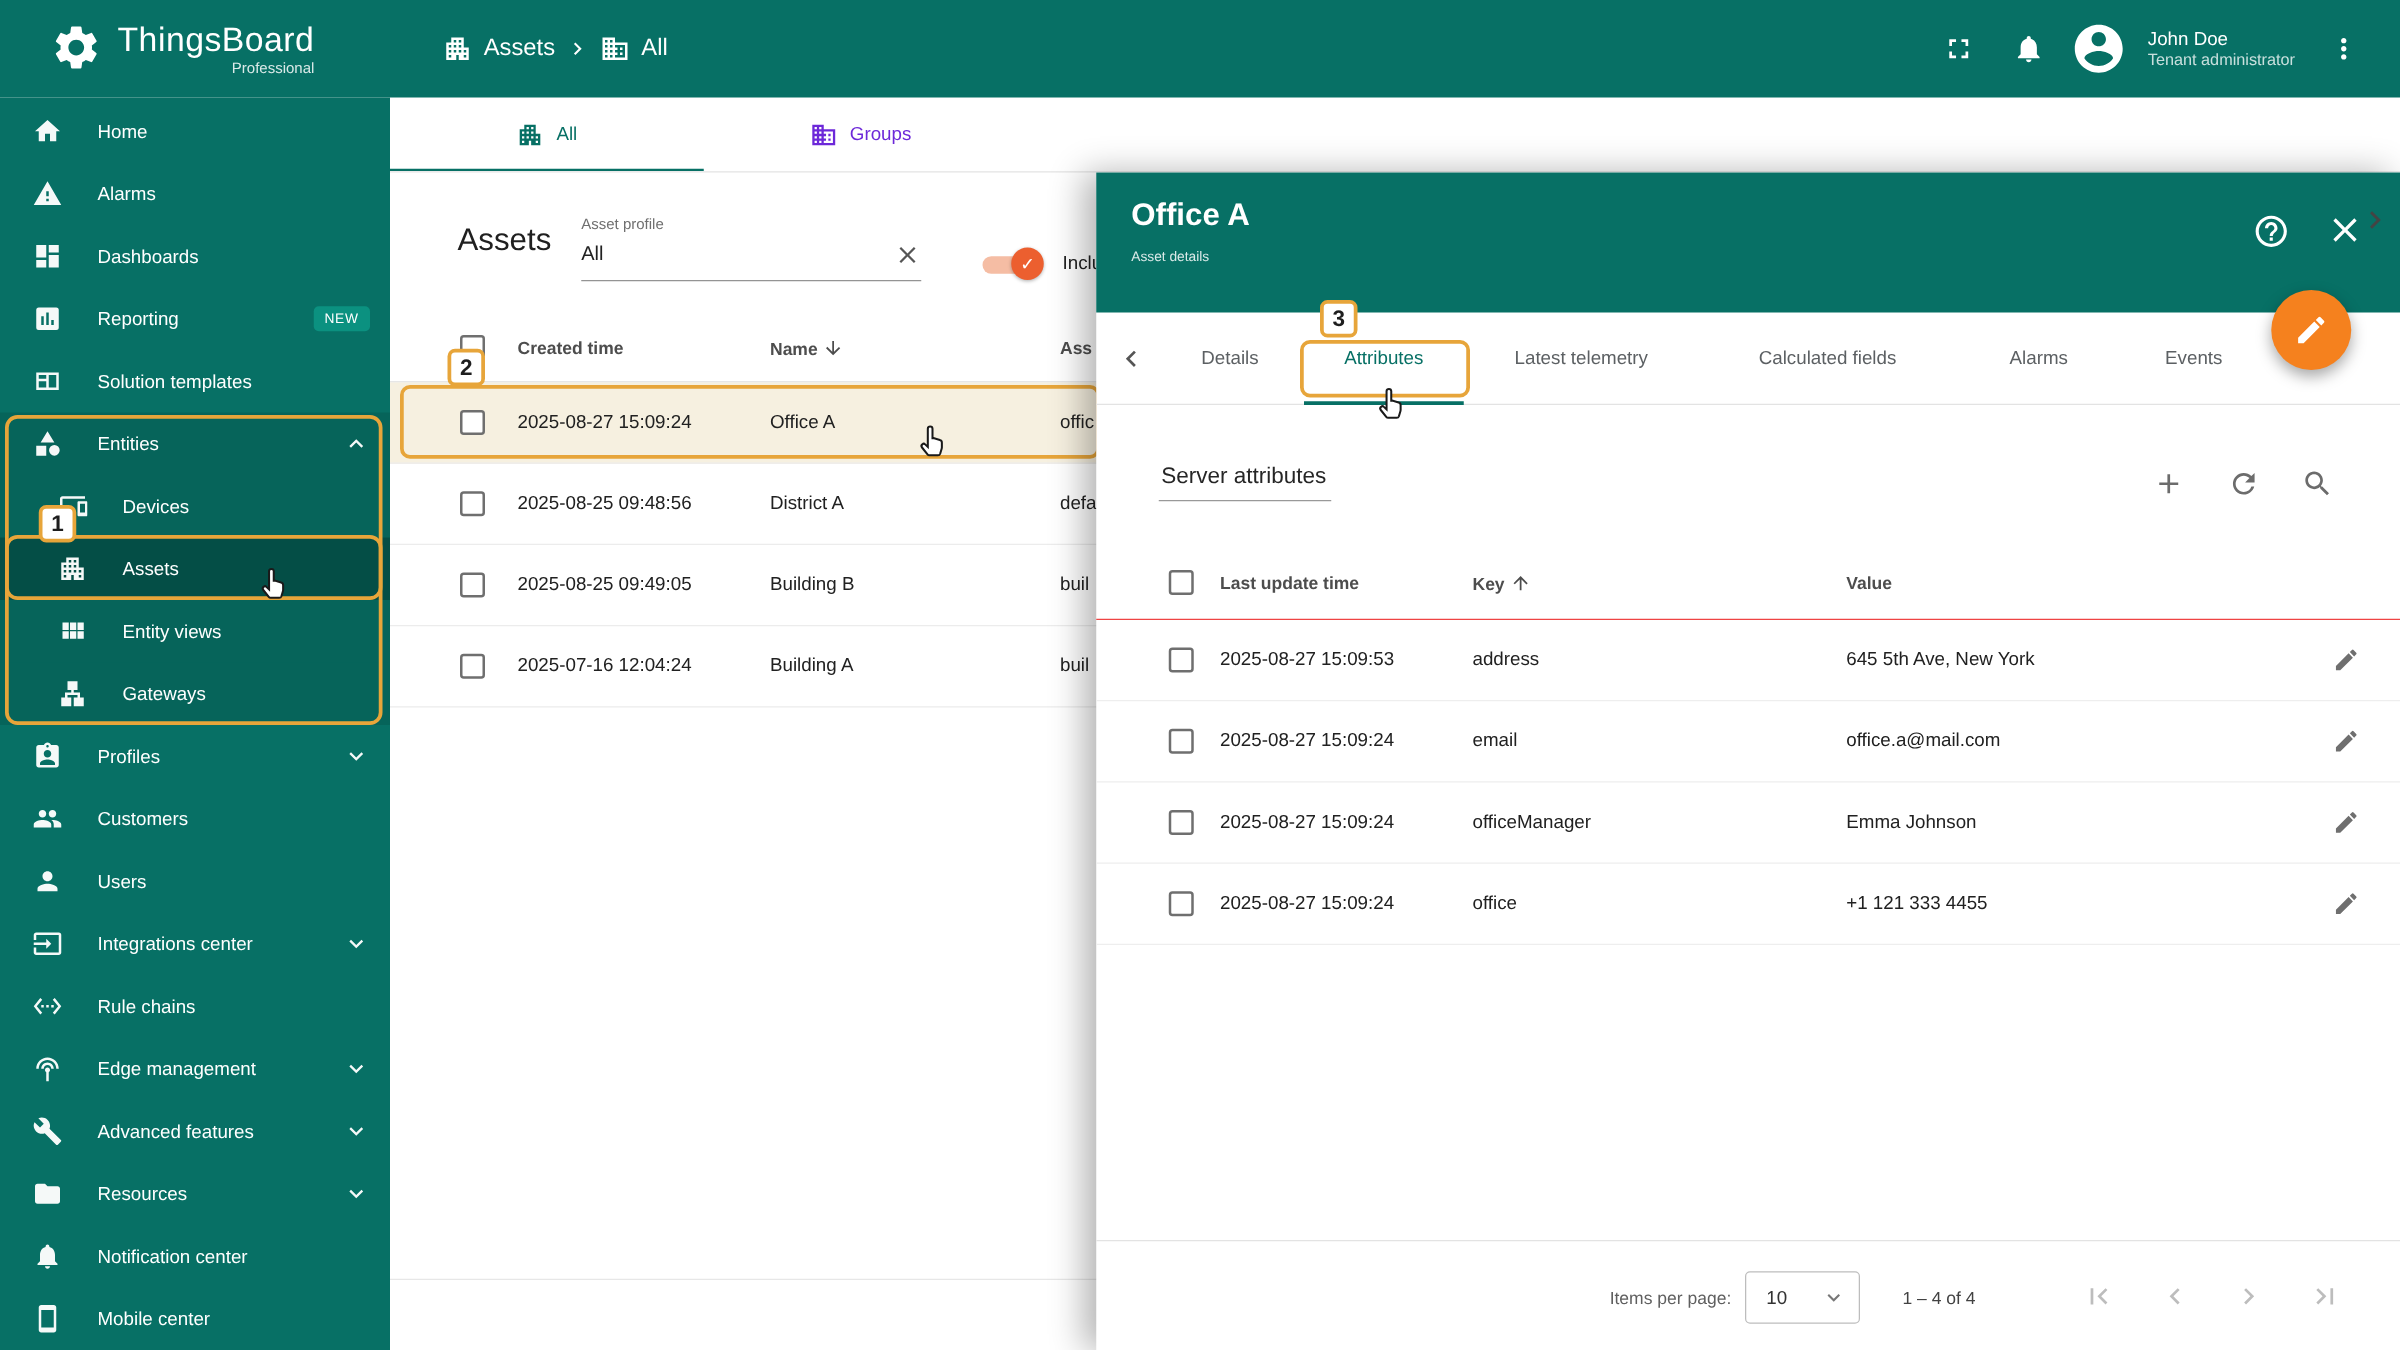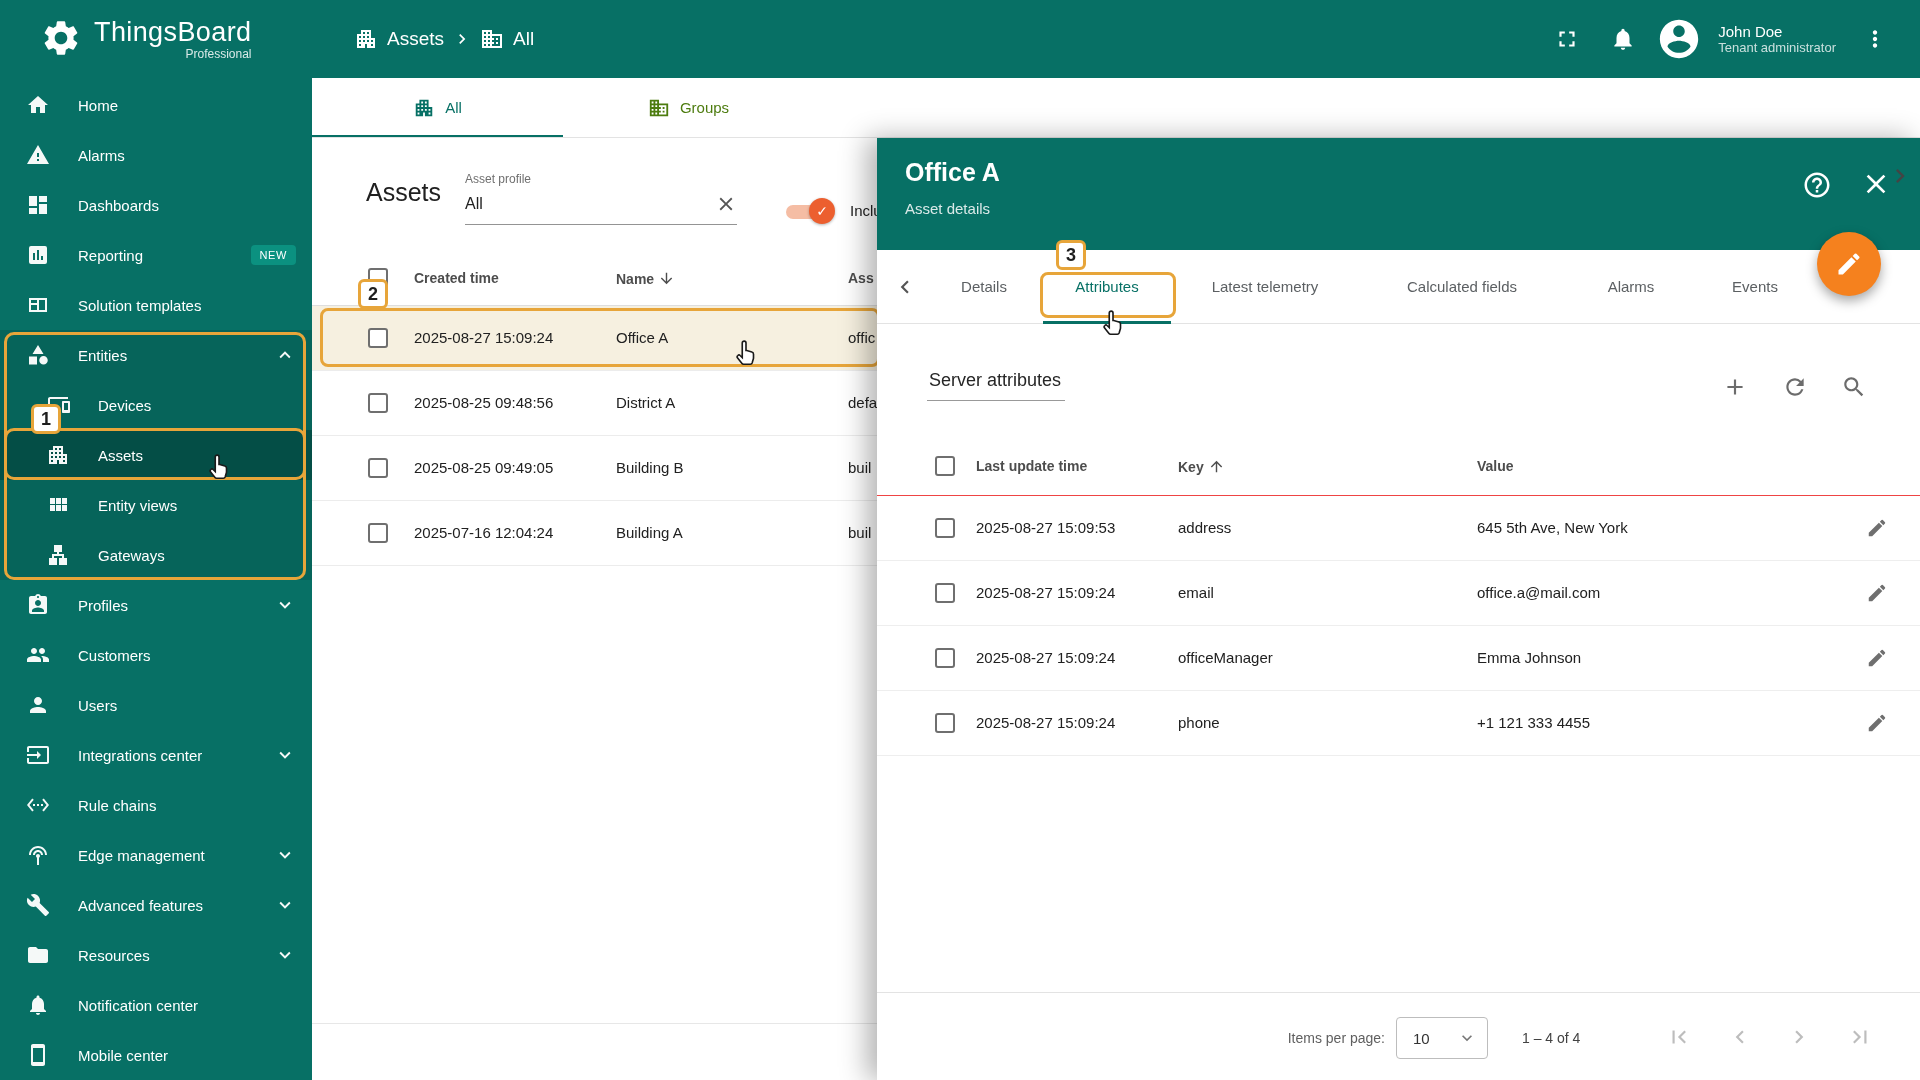--- a/index.html
+++ b/index.html
@@ -34,21 +34,21 @@
   .sn-chevron{margin-left:auto;opacity:.9;width:22px!important;height:22px!important}
   .sn-badge{margin-left:auto;background:#0b9180;border-radius:4px;font-size:11px;font-weight:normal;
             padding:4px 9px;letter-spacing:.6px}
 
   
   .main{position:absolute;left:312px;top:78px;right:0;bottom:0;background:#fff}
   .main-tabs{height:60px;display:flex;border-bottom:1px solid var(--line)}
   .mtab{width:251px;display:flex;align-items:center;justify-content:center;gap:10px;font-size:15px;cursor:pointer}
   .mtab .ic{width:22px;height:22px}
   .mtab.active{color:var(--green);box-shadow:inset 0 -2px 0 var(--green)}
-  .mtab.inactive{color:#4d7c0f}
+  .mtab.inactive{color:#6d28d9}
   .m-title{position:absolute;left:54px;top:100px;font-size:25px;color:#202020}
   .filter{position:absolute;left:153px;top:94px;width:272px}
   .f-label{font-size:12px;color:#6f6f6f}
   .f-row{display:flex;align-items:center;border-bottom:1px solid #949494;padding:7px 0 9px}
   .f-value{flex:1;font-size:16px;color:var(--dark)}
   .f-clear{color:#555;cursor:pointer;width:22px;height:22px}
   .switch{position:absolute;left:474px;top:122px;width:46px;height:22px;cursor:pointer}
   .sw-track{position:absolute;left:0;top:5px;width:46px;height:14px;border-radius:7px;background:var(--track)}
   .sw-knob{position:absolute;right:-3px;top:-2px;width:26px;height:26px;border-radius:50%;background:var(--knob);
            color:#fff;font-size:14px;display:flex;align-items:center;justify-content:center;box-shadow:0 1px 3px rgba(0,0,0,.3)}
@@ -63,21 +63,21 @@
                border-radius:8px;pointer-events:none}
   .td{position:absolute;top:23px;font-size:15px;color:var(--dark);white-space:nowrap}
   .td-cb{top:22px}
   .main-bottom-line{position:absolute;left:0;right:0;top:945px;border-top:1px solid #e7e7e7}
 
   
   .panel{position:absolute;left:877px;top:138px;width:1043px;bottom:0;background:#fff;z-index:46;
          box-shadow:-10px 0 26px rgba(0,0,0,.30)}
   .p-head{position:absolute;left:0;top:0;width:100%;height:112px;background:var(--green);color:#fff}
   .p-title{position:absolute;left:28px;top:20px;font-size:25px;font-weight:bold}
-  .p-sub{position:absolute;left:28px;top:62px;font-size:15px;opacity:.85}
+  .p-sub{position:absolute;left:28px;top:62px;font-size:11px;opacity:.85}
   .p-help{position:absolute;right:88px;top:32px;width:30px;height:30px;color:#fff;cursor:pointer}
   .p-close{position:absolute;right:28px;top:30px;width:32px;height:32px;color:#fff;cursor:pointer}
   .fab{position:absolute;left:940px;top:94px;width:64px;height:64px;border-radius:50%;background:var(--orange);
        color:#fff;display:flex;align-items:center;justify-content:center;box-shadow:0 5px 12px rgba(0,0,0,.35);z-index:6;cursor:pointer}
   .p-tabs{position:absolute;left:0;top:112px;width:100%;height:74px;border-bottom:1px solid var(--line);
           display:flex;align-items:center;color:#5c6063;font-size:15px}
   .p-chev{width:40px;margin-left:8px;display:flex;justify-content:center;color:#555;cursor:pointer}
   .p-chev-right{position:absolute;right:6px;top:24px;color:#444;cursor:pointer}
   .p-tab{height:74px;display:flex;align-items:center;justify-content:center;cursor:pointer}
   .p-tab.active{color:var(--green);box-shadow:inset 0 -3px 0 var(--green)}
@@ -488,21 +488,21 @@
       <span class="td" style="left:99px">2025-08-27 15:09:24</span>
       <span class="td" style="left:301px">officeManager</span>
       <span class="td" style="left:600px">Emma Johnson</span>
       <svg class="ic pencil" viewBox="0 0 24 24">
           <path d="M3 17.25V21h3.75L17.81 9.94l-3.75-3.75L3 17.25zM20.71 7.04c.39-.39.39-1.02 0-1.41l-2.34-2.34a.9959.9959 0 0 0-1.41 0l-1.83 1.83 3.75 3.75 1.83-1.83z"></path>
         </svg>
     </div>
     <div class="a-row">
       <span class="cb td td-cb" style="left:58px"></span>
       <span class="td" style="left:99px">2025-08-27 15:09:24</span>
-      <span class="td" style="left:301px">phone</span>
+      <span class="td" style="left:301px">office</span>
       <span class="td" style="left:600px">+1 121 333 4455</span>
       <svg class="ic pencil" viewBox="0 0 24 24">
           <path d="M3 17.25V21h3.75L17.81 9.94l-3.75-3.75L3 17.25zM20.71 7.04c.39-.39.39-1.02 0-1.41l-2.34-2.34a.9959.9959 0 0 0-1.41 0l-1.83 1.83 3.75 3.75 1.83-1.83z"></path>
         </svg>
     </div>
   </div>
 
   <div class="p-foot">
     <div class="ipp-label">Items per page:</div>
     <div class="ipp-select">

